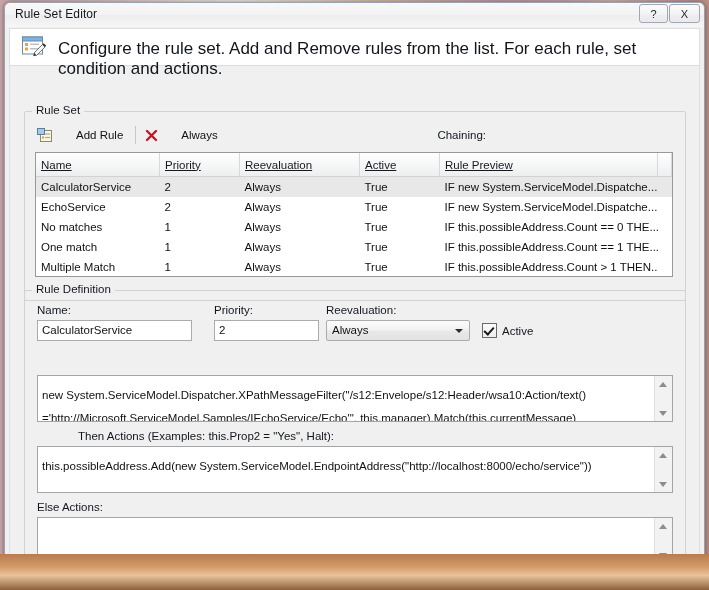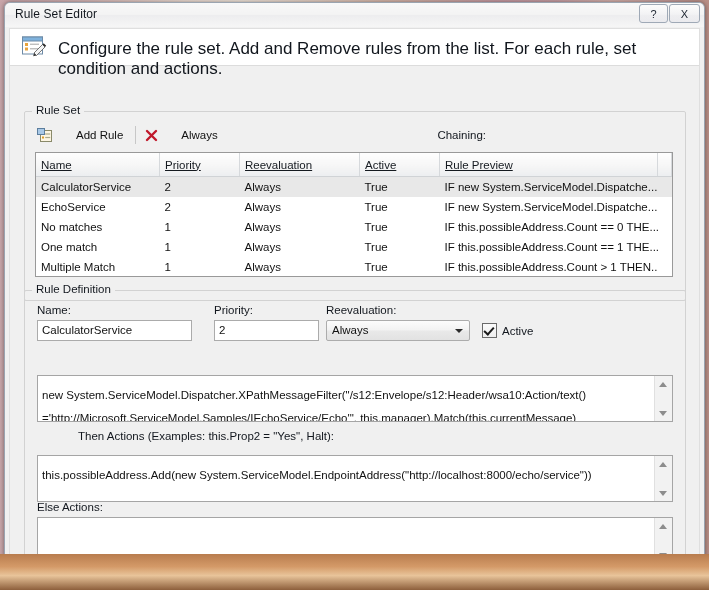--- a/index.html
+++ b/index.html
@@ -407,21 +407,21 @@
             <div class="vbtn up">
                 <i></i>
               </div>
             <div class="vbtn down">
                 <i></i>
               </div>
           </div>
         </div>
 
         <div class="fld-label" style="left:13px; top:147px;margin-left:41px;">Then Actions (Examples: this.Prop2 = "Yes", Halt):</div>
-        <div class="area" style="left:13px; top:163px; width:636px; height:47px;margin-top:9px;">
+        <div class="area" style="left:13px; top:163px; width:636px; height:47px;">
           <div class="content">this.possibleAddress.Add(new System.ServiceModel.EndpointAddress("http://localhost:8000/echo/service"))</div>
           <div class="vscroll">
             <div class="vbtn up">
                 <i></i>
               </div>
             <div class="vbtn down">
                 <i></i>
               </div>
           </div>
         </div>

